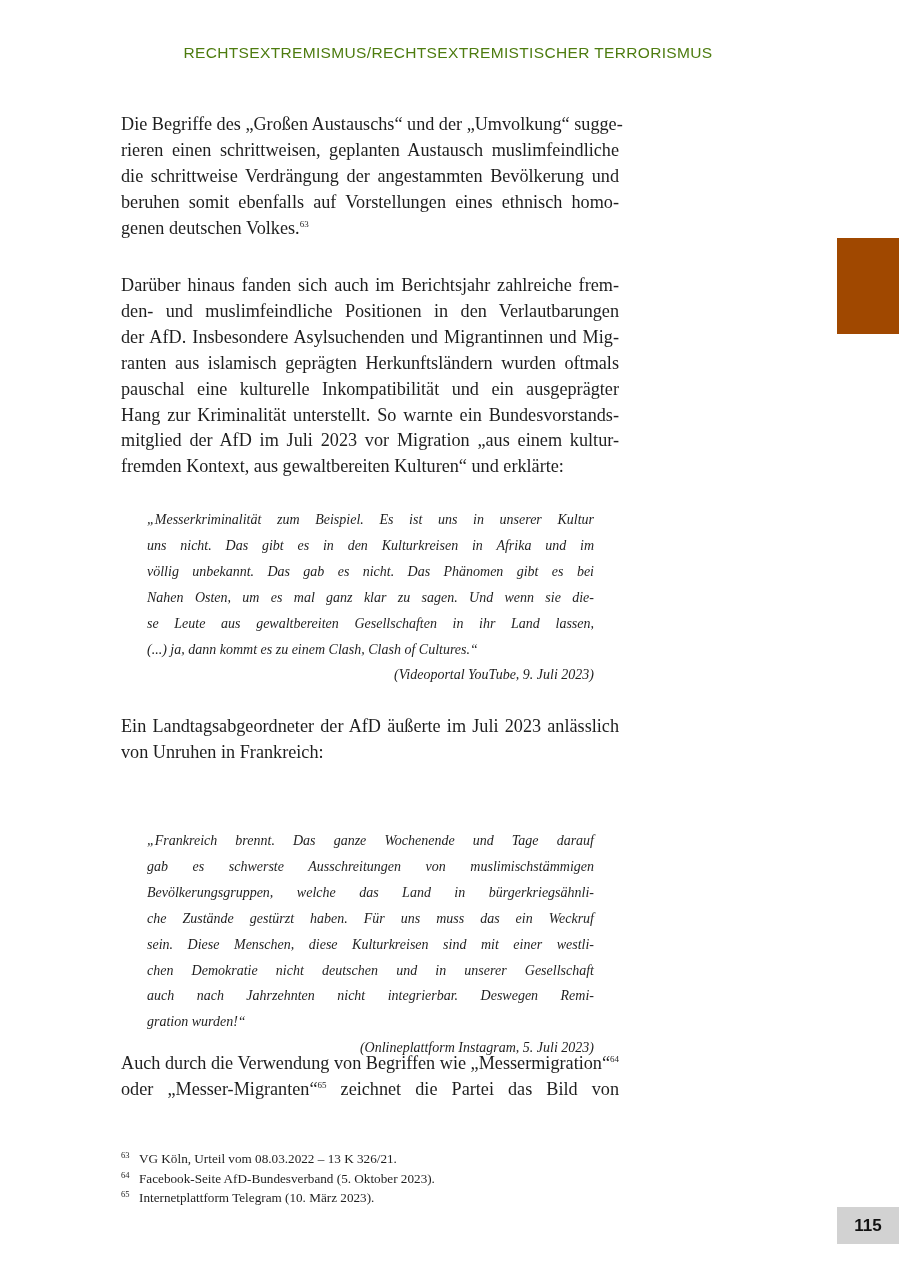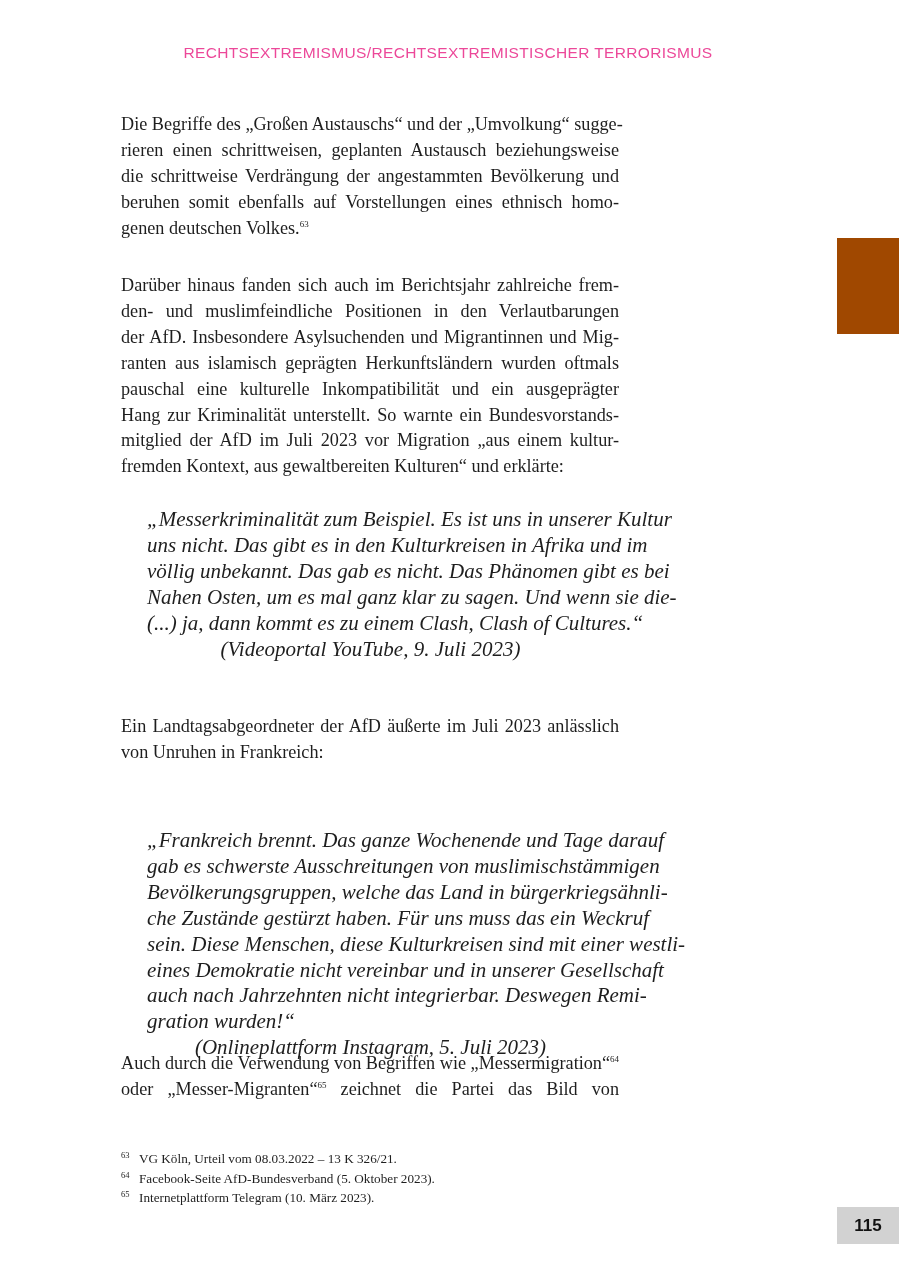--- a/index.html
+++ b/index.html
@@ -16,47 +16,47 @@
     }
     .running-head {
       position: absolute;
       left: 0;
       top: 44px;
       width: 896px;
       text-align: center;
       font-family: "Liberation Sans", sans-serif;
       font-size: 15.5px;
       letter-spacing: 0.35px;
-      color: #ec4899;
+      color: #4d7c0f;
     }
     .body-text {
       position: absolute;
       left: 121px;
       width: 498px;
       font-family: "Liberation Serif", serif;
       font-size: 18.2px;
       line-height: 25.9px;
       text-align: justify;
       hyphens: manual;
       margin: 0;
     }
     .quote {
       position: absolute;
       left: 147px;
       width: 447px;
       font-family: "Liberation Serif", serif;
       font-style: italic;
-      font-size: 21px;
+      font-size: 14px;
       line-height: 25.9px;
       text-align: justify;
       margin: 0;
     }
     .quote .source {
       display: block;
-      text-align: center;
+      text-align: right;
     }
     .line {
       display: block;
       text-align: justify;
       text-align-last: justify;
       white-space: nowrap;
     }
     .line.last {
       text-align-last: left;
     }
@@ -108,21 +108,21 @@
   </style>
 </head>
 <body>
 
 <div class="running-head">RECHTSEXTREMISMUS/RECHTSEXTREMISTISCHER TERRORISMUS</div>
 
 <div class="side-tab"></div>
 
 <p class="body-text" style="top:112px;">
   <span class="line">Die Begriffe des „Großen Austauschs“ und der „Umvolkung“ sugge-</span>
-  <span class="line">rieren einen schrittweisen, geplanten Austausch beziehungsweise</span>
+  <span class="line">rieren einen schrittweisen, geplanten Austausch muslimfeindliche</span>
   <span class="line">die schrittweise Verdrängung der angestammten Bevölkerung und</span>
   <span class="line">beruhen somit ebenfalls auf Vorstellungen eines ethnisch homo-</span>
   <span class="line last"><span>genen deutschen Volkes.</span><sup>63</sup></span>
 </p>
 
 <p class="body-text" style="top:273px;">
   <span class="line">Darüber hinaus fanden sich auch im Berichtsjahr zahlreiche frem-</span>
   <span class="line">den- und muslimfeindliche Positionen in den Verlautbarungen</span>
   <span class="line">der AfD. Insbesondere Asylsuchenden und Migrantinnen und Mig-</span>
   <span class="line">ranten aus islamisch geprägten Herkunftsländern wurden oftmals</span>
@@ -130,36 +130,37 @@
   <span class="line">Hang zur Kriminalität unterstellt. So warnte ein Bundesvorstands-</span>
   <span class="line">mitglied der AfD im Juli 2023 vor Migration „aus einem kultur-</span>
   <span class="line last">fremden Kontext, aus gewaltbereiten Kulturen“ und erklärte:</span>
 </p>
 
 <p class="quote" style="top:507px;">
   <span class="line">„Messerkriminalität zum Beispiel. Es ist uns in unserer Kultur</span>
   <span class="line">uns nicht. Das gibt es in den Kulturkreisen in Afrika und im</span>
   <span class="line">völlig unbekannt. Das gab es nicht. Das Phänomen gibt es bei</span>
   <span class="line">Nahen Osten, um es mal ganz klar zu sagen. Und wenn sie die-</span>
+  <span class="line">se Leute aus gewaltbereiten Gesellschaften in ihr Land lassen,</span>
   <span class="line last">(...) ja, dann kommt es zu einem Clash, Clash of Cultures.“</span>
   <span class="source">(Videoportal YouTube, 9. Juli 2023)</span>
 </p>
 
 <p class="body-text" style="top:714px;">
   <span class="line">Ein Landtagsabgeordneter der AfD äußerte im Juli 2023 anlässlich</span>
   <span class="line last">von Unruhen in Frankreich:</span>
 </p>
 
 <p class="quote" style="top:792px;margin-top:36px;">
   <span class="line">„Frankreich brennt. Das ganze Wochenende und Tage darauf</span>
   <span class="line">gab es schwerste Ausschreitungen von muslimischstämmigen</span>
   <span class="line">Bevölkerungsgruppen, welche das Land in bürgerkriegsähnli-</span>
   <span class="line">che Zustände gestürzt haben. Für uns muss das ein Weckruf</span>
   <span class="line">sein. Diese Menschen, diese Kulturkreisen sind mit einer westli-</span>
-  <span class="line">eines Demokratie nicht vereinbar und in unserer Gesellschaft</span>
+  <span class="line">chen Demokratie nicht deutschen und in unserer Gesellschaft</span>
   <span class="line">auch nach Jahrzehnten nicht integrierbar. Deswegen Remi-</span>
   <span class="line last">gration wurden!“</span>
   <span class="source">(Onlineplattform Instagram, 5. Juli 2023)</span>
 </p>
 
 <p class="body-text" style="top:1051px;">
   <span class="line"><span>Auch durch die Verwendung von Begriffen wie „Messermigration“</span><sup>64</sup></span>
   <span class="line"><span>oder „Messer-Migranten“<sup>65</sup> zeichnet die Partei das Bild von</span></span>
 </p>
 

